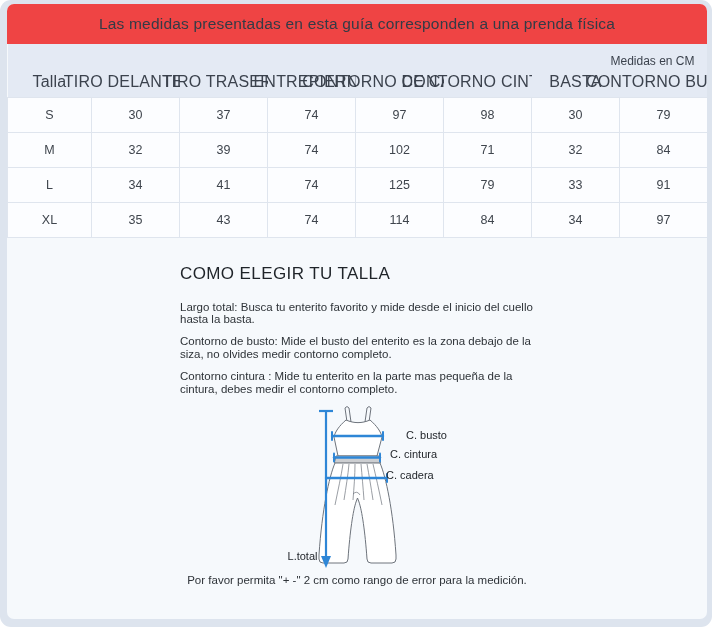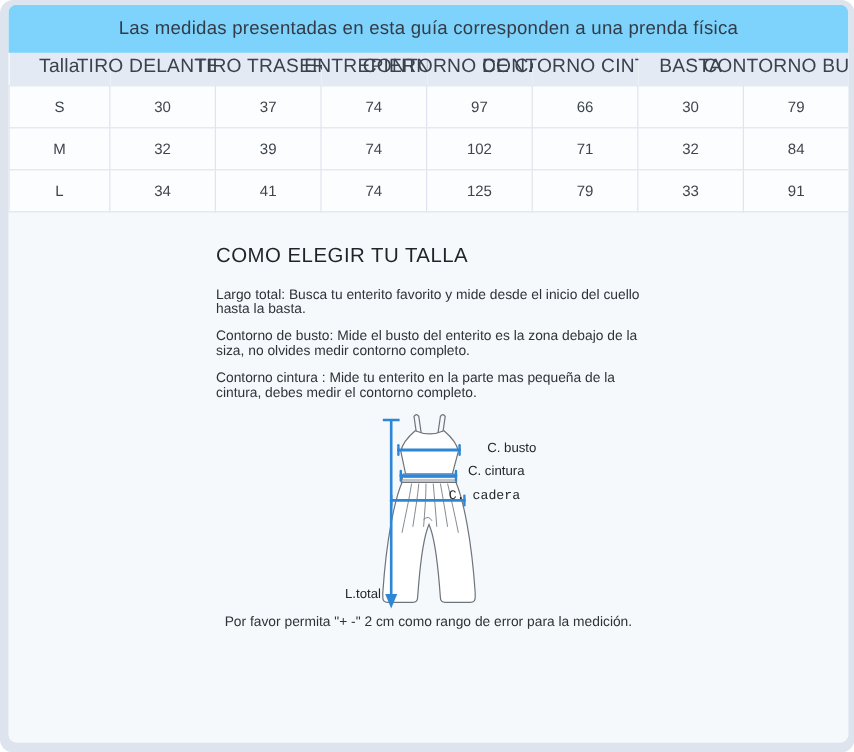--- a/index.html
+++ b/index.html
@@ -17,21 +17,21 @@
     background: #f6f9fc;
     border-radius: 7px;
     overflow: hidden;
     position: relative;
   }
 
   
   .title-bar {
     height: 40px;
     display: flex; align-items: center; justify-content: center;
-    background: #7dd3fc;
+    background: #ef4444;
   }
   .title-bar span {
     font-size: 15.5px; color: #333b46; letter-spacing: 0.2px;
   }
 
   
   table { border-collapse: collapse; table-layout: fixed; width: 700px; }
   thead th { background: #e4eaf4; font-weight: normal; }
   .unit-row th {
     height: 26px; text-align: right; vertical-align: middle;
@@ -66,21 +66,21 @@
   .diagram {
     position: relative; width: 182px; height: 166px;
     margin: 3px 0 0 110px;
   }
   .diagram svg { position: absolute; left: 0; top: 0; }
   .dg-label {
     position: absolute; font-size: 11px; color: #23272c; white-space: nowrap;
   }
   .lbl-bust  { left: 100px; top: 24px; margin-left: 16px; }
   .lbl-waist { left: 100px; top: 43px; }
-  .lbl-hip   { left: 84px; top: 64px; font-family: Liberation Mono, monospace; }
+  .lbl-hip   { left: 96px; top: 64px; }
   .lbl-total { left: -6px; top: 145px; width: 37px; text-align: center; }
 
   
   .footer-note {
     text-align: center; font-size: 11.5px; color: #2e3338; margin-top: 3px;
   }
 </style>
 </head>
 <body>
 
@@ -96,20 +96,23 @@
         <col style="width:84px">
         <col style="width:88px">
           <col style="width:88px">
           <col style="width:88px">
         <col style="width:88px">
           <col style="width:88px">
           <col style="width:88px">
         <col style="width:88px">
       </colgroup>
       <thead>
+        <tr class="unit-row">
+          <th colspan="8">Medidas en CM</th>
+        </tr>
         <tr class="cols-row">
           <th>
               <span class="col-label">Talla</span>
             </th>
           <th>
               <span class="col-label">TIRO DELANTERO</span>
             </th>
           <th>
               <span class="col-label">TIRO TRASERO</span>
             </th>
@@ -130,21 +133,21 @@
             </th>
         </tr>
       </thead>
       <tbody>
         <tr>
           <td>S</td>
           <td>30</td>
           <td>37</td>
           <td>74</td>
           <td>97</td>
-          <td>66</td>
+          <td>98</td>
           <td>30</td>
           <td>79</td>
         </tr>
         <tr>
           <td>M</td>
           <td>32</td>
           <td>39</td>
           <td>74</td>
           <td>102</td>
           <td>71</td>
@@ -153,20 +156,30 @@
         </tr>
         <tr>
           <td>L</td>
           <td>34</td>
           <td>41</td>
           <td>74</td>
           <td>125</td>
           <td>79</td>
           <td>33</td>
           <td>91</td>
+        </tr>
+        <tr>
+          <td>XL</td>
+          <td>35</td>
+          <td>43</td>
+          <td>74</td>
+          <td>114</td>
+          <td>84</td>
+          <td>34</td>
+          <td>97</td>
         </tr>
       </tbody>
     </table>
 
     <div class="guide">
       <div class="guide-heading">COMO ELEGIR TU TALLA</div>
       <p class="instr">Largo total: Busca tu enterito favorito y mide desde el inicio del cuello hasta la basta.</p>
       <p class="instr">Contorno de busto: Mide el busto del enterito es la zona debajo de la siza,  no olvides medir contorno completo.</p>
       <p class="instr">Contorno cintura : Mide tu enterito en la parte mas pequeña de la cintura, debes medir el contorno completo.</p>
 

